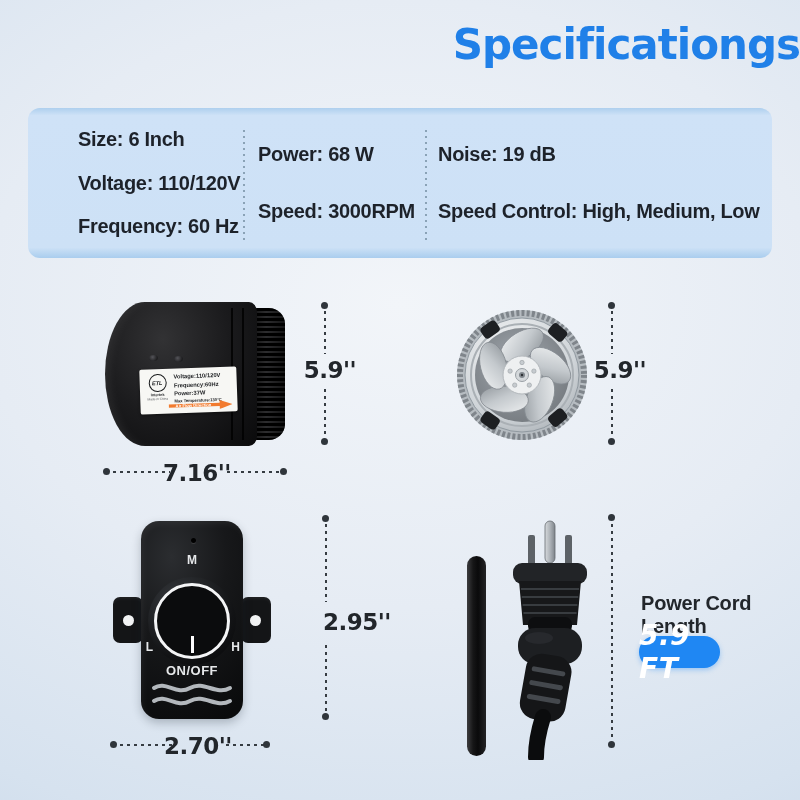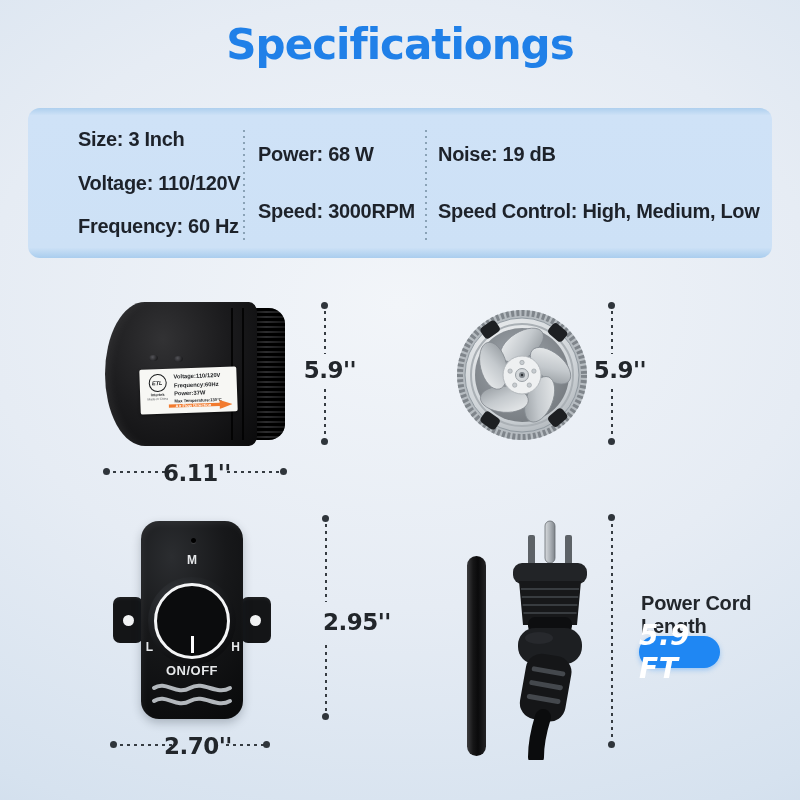--- a/index.html
+++ b/index.html
@@ -4,21 +4,21 @@
 <style>
   html,body{margin:0;padding:0;background:#dde6ef;}
   #canvas{
     position:relative;width:800px;height:800px;overflow:hidden;
     font-family:"Liberation Sans",sans-serif;
     background:radial-gradient(130% 95% at 50% 38%, #f2f5f9 0%, #e6ecf4 40%, #d6e2ef 72%, #c3d3e6 100%);
   }
   .abs{position:absolute;}
   
   .title{
-    left:0;right:0;top:20px;text-align:center;
+    left:0;right:0;top:20px;text-align:right;
     font-family:"DejaVu Sans",sans-serif;font-weight:800;font-size:42px;
     color:#2080e8;letter-spacing:-1px;
   }
   
   .spec-table{
     left:28px;top:108px;width:744px;height:150px;border-radius:12px;
     background:linear-gradient(180deg,#aecfee 0%,#cfe2f7 5%,#cde1f6 93%,#a9cdee 100%);
     display:flex;
   }
   .spec-col{display:flex;flex-direction:column;justify-content:space-evenly;}
@@ -138,21 +138,21 @@
 </style>
 </head>
 <body>
 
 <div id="canvas">
 
   <div class="abs title">Specificationgs</div>
 
   <div class="abs spec-table">
     <div class="spec-col c1">
-      <div class="spec-cell">Size: 3 Inch</div>
+      <div class="spec-cell">Size: 6 Inch</div>
       <div class="spec-cell">Voltage: 110/120V</div>
       <div class="spec-cell">Frequency: 60 Hz</div>
     </div>
     <div class="spec-col c2">
       <div class="spec-cell">Power: 68 W</div>
       <div class="spec-cell">Speed: 3000RPM</div>
     </div>
     <div class="spec-col c3">
       <div class="spec-cell">Noise: 19 dB</div>
       <div class="spec-cell">Speed Control: High, Medium, Low</div>
@@ -191,21 +191,21 @@
     <div class="dim-dot" style="left:321px;top:302px;"></div>
     <div class="dim-v" style="left:324px;top:311px;height:43px;"></div>
     <div class="dim-label" style="left:290px;top:357px;width:80px;">5.9''</div>
     <div class="dim-v" style="left:324px;top:389px;height:47px;"></div>
     <div class="dim-dot" style="left:321px;top:438px;"></div>
   </div>
 
   <div class="dim">
     <div class="dim-dot" style="left:103px;top:468px;"></div>
     <div class="dim-h" style="left:113px;top:471px;width:57px;"></div>
-    <div class="dim-label" style="left:152px;top:460px;width:90px;">6.11''</div>
+    <div class="dim-label" style="left:152px;top:460px;width:90px;">7.16''</div>
     <div class="dim-h" style="left:227px;top:471px;width:52px;"></div>
     <div class="dim-dot" style="left:280px;top:468px;"></div>
   </div>
 
   <svg class="abs" style="left:456px;top:309px;" width="132" height="132" viewBox="0 0 132 132">
     <defs>
       <radialGradient id="rimG" cx="40%" cy="30%" r="80%">
         <stop offset="0%" stop-color="#f4f5f6"></stop>
           <stop offset="70%" stop-color="#cfd4d8"></stop>
           <stop offset="100%" stop-color="#a9afb4"></stop>

